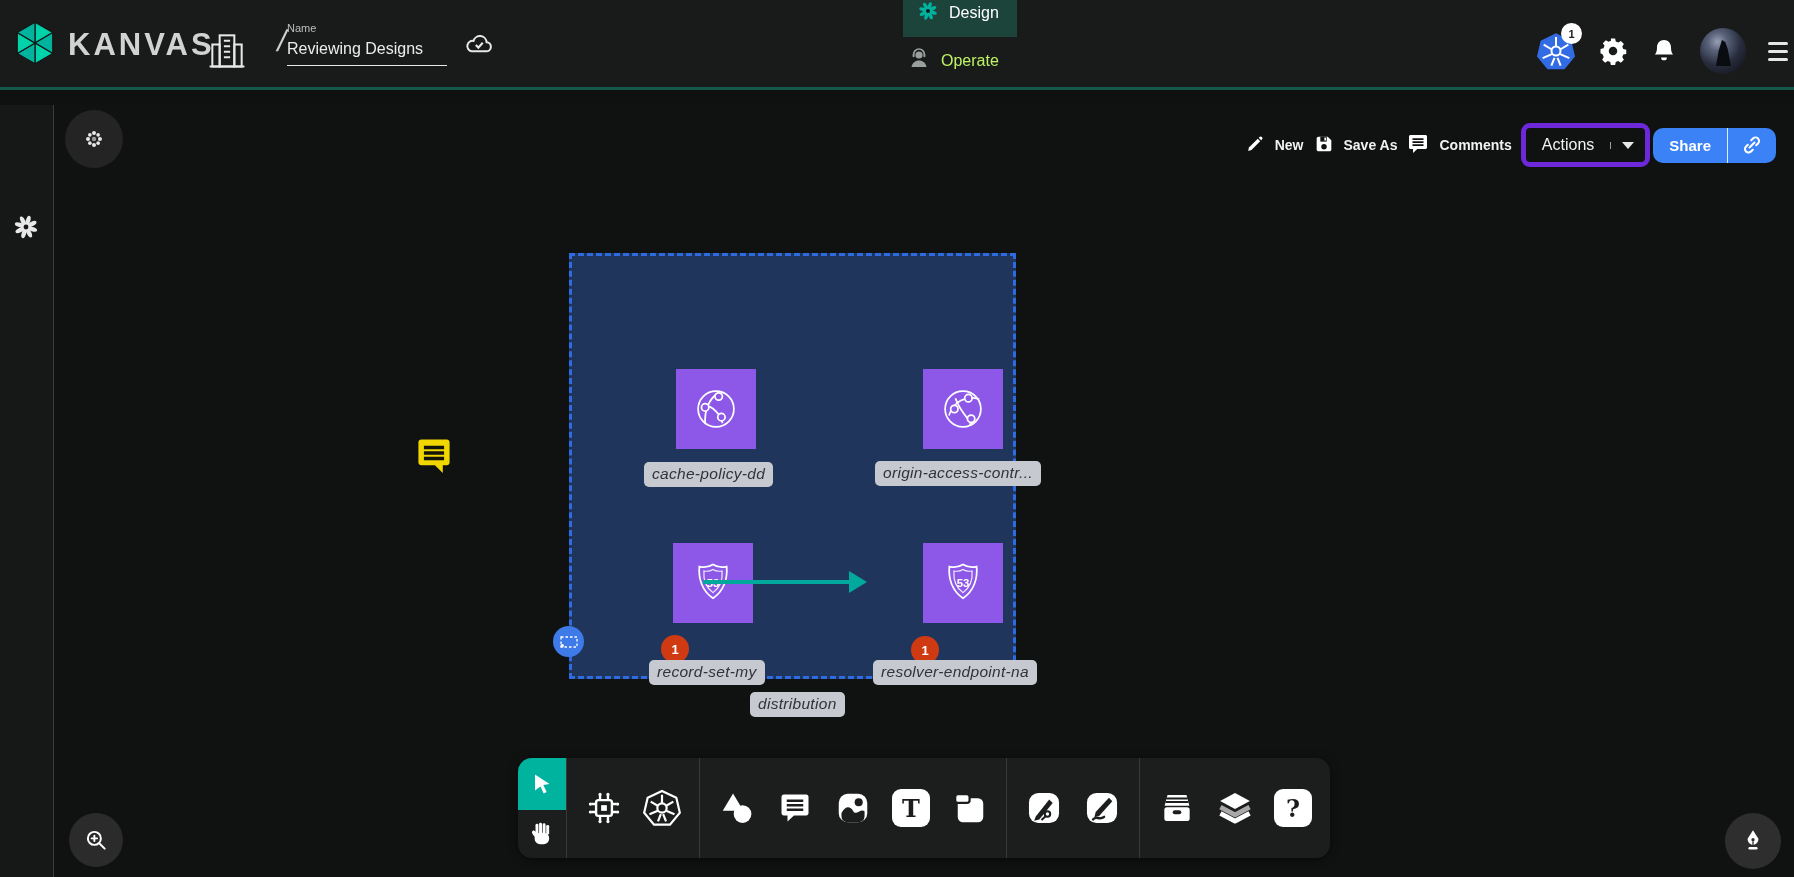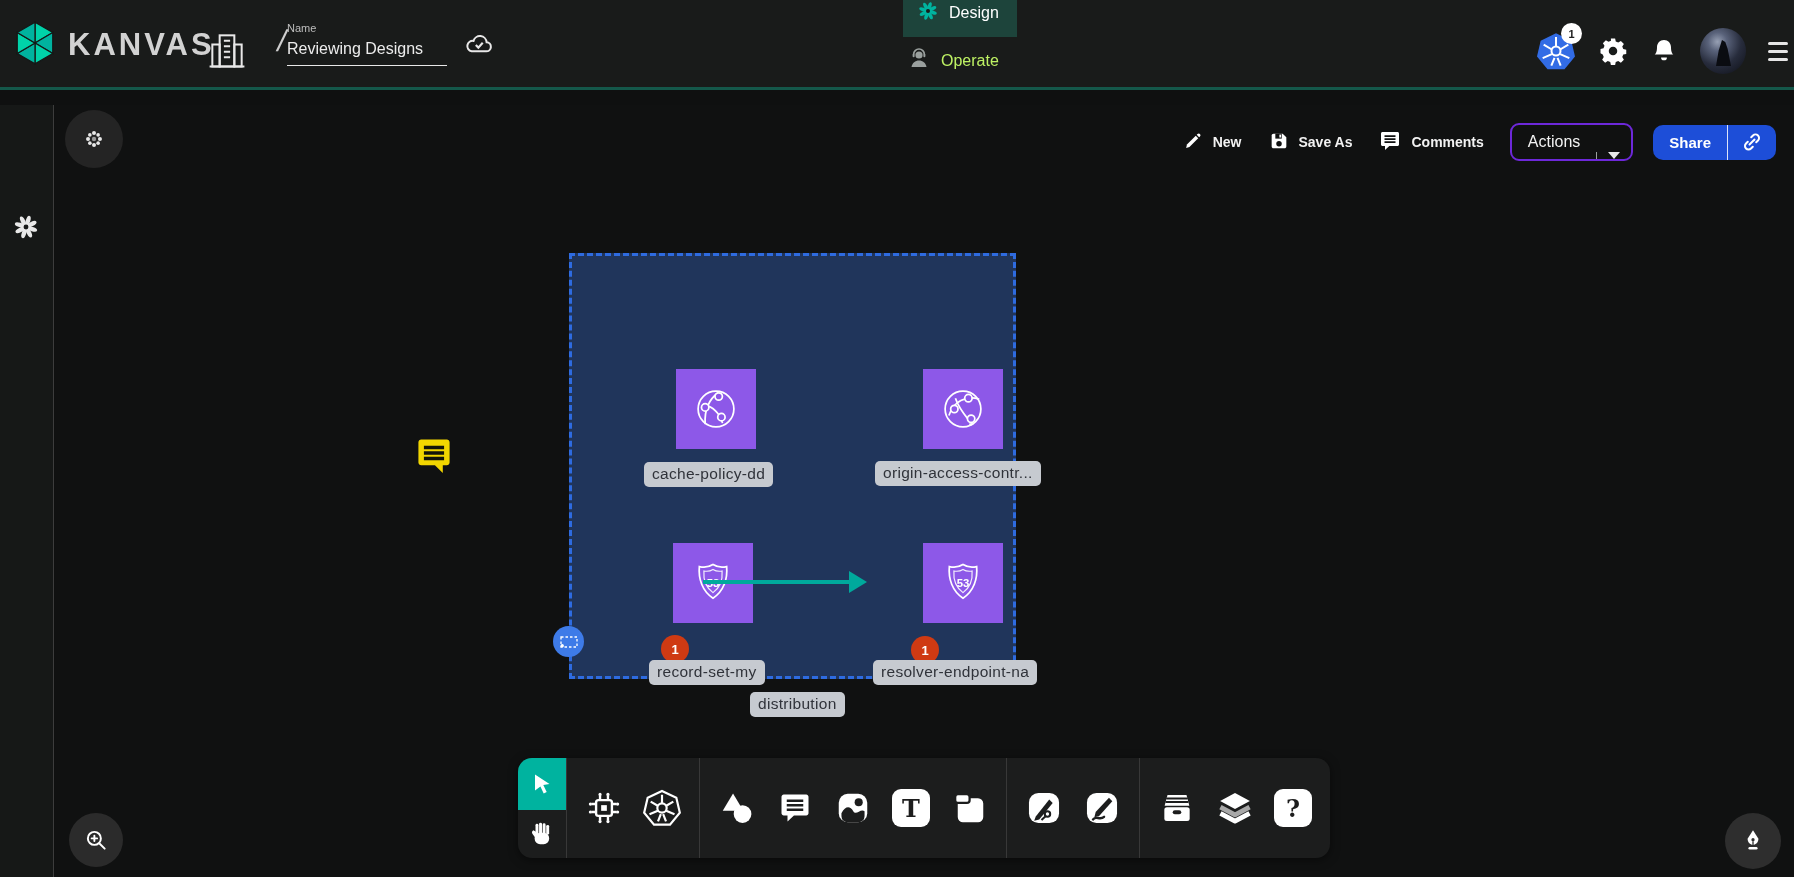--- a/index.html
+++ b/index.html
@@ -45,40 +45,40 @@
   .sidebar { position:absolute; left:0; top:105px; width:54px; height:772px; background:#161817; border-right:1px solid #3d3d3d; }
   .sidebar-logo { position:absolute; left:12px; top:108px; }
   
   .canvas { position:absolute; left:55px; top:105px; width:1739px; height:772px; background:#101111; }
   .round-btn { position:absolute; border-radius:50%; border:none; cursor:pointer;
     display:flex; align-items:center; justify-content:center; background:#242424; }
   .canvas-menu-btn { left:10px; top:5px; width:58px; height:58px; }
   .zoom-btn { left:14px; top:708px; width:54px; height:54px; background:#2b2b2b; }
   .pen-fab { left:1670px; top:708px; width:56px; height:56px; background:#2e2e2e; }
   
-  .action-bar { position:absolute; right:18px; top:18px; display:flex; align-items:center; gap:26px; }
+  .action-bar { position:absolute; right:18px; top:18px; display:flex; align-items:center; gap:9px; }
   .ab-item { display:flex; align-items:center; gap:9px; background:none; border:none; cursor:pointer; }
   .ab-label { color:#f2f2f2; font-size:14px; font-weight:700; }
-  .actions-btn { display:flex; align-items:flex-end; border:2px solid #6d28d9; border-radius:9px; overflow:hidden; cursor:pointer; background:none; }
+  .actions-btn { display:flex; align-items:center; border:5px solid #6d28d9; border-radius:9px; overflow:hidden; cursor:pointer; background:none; }
   .actions-main { padding:8px 16px; color:#f2f2f2; font-size:16px; }
   .actions-caret { border-left:1px solid #9aa09e; padding:0 11px; display:flex; align-items:center; }
   .caret-down { width:0; height:0; border-left:6px solid transparent; border-right:6px solid transparent; border-top:7px solid #e8e8e8; }
-  .share-btn { display:flex; align-items:stretch; background:#1d4ed8; border:none; border-radius:10px; overflow:hidden; cursor:pointer; margin-left:-6px; }
+  .share-btn { display:flex; align-items:stretch; background:#3b82f6; border:none; border-radius:10px; overflow:hidden; cursor:pointer; margin-left:-6px; }
   .share-main { padding:9px 16px; color:#fff; font-size:15px; font-weight:700; }
   .share-link { border-left:1px solid rgba(255,255,255,.85); padding:0 12px; display:flex; align-items:center; }
   
   .selection {
     position:absolute; left:514px; top:148px; width:447px; height:426px;
     background:rgba(54,104,196,.42); border:3px dashed #2e6be0;
   }
   .sel-handle { position:absolute; left:-19px; top:370px; width:31px; height:31px; border-radius:50%;
     background:#3e7be8; display:flex; align-items:center; justify-content:center; cursor:grab; }
   .node { position:absolute; width:80px; height:80px; background:#8d58e8; display:flex; align-items:center; justify-content:center; cursor:pointer; }
   .node-label { position:absolute; background:#c6cad0; color:#30333a; font-size:15.5px; letter-spacing:.3px;
-    padding:3px 8px 4px; border-radius:5px; white-space:nowrap; cursor:pointer; }
+    padding:3px 8px 4px; border-radius:5px; white-space:nowrap; cursor:pointer;font-style:italic; }
   .err-badge { position:absolute; width:28px; height:28px; border-radius:50%; background:#cf3a13; color:#fff;
     font-size:13px; font-weight:700; display:flex; align-items:center; justify-content:center; cursor:pointer; }
   .edge { position:absolute; left:648px; top:475px; width:150px; height:4px; background:#00a99c; }
   .edge-head { position:absolute; left:794px; top:466px; width:0; height:0;
     border-top:11px solid transparent; border-bottom:11px solid transparent; border-left:18px solid #00a99c; }
   .group-label { position:absolute; left:695px; top:587px; }
   .comment-pin { position:absolute; left:357px; top:330px; cursor:pointer; }
   
   .btoolbar { position:absolute; left:463px; top:653px; width:812px; height:100px;
     background:#1c1d1d; border-radius:14px; display:flex; box-shadow:0 2px 10px rgba(0,0,0,.5); }

